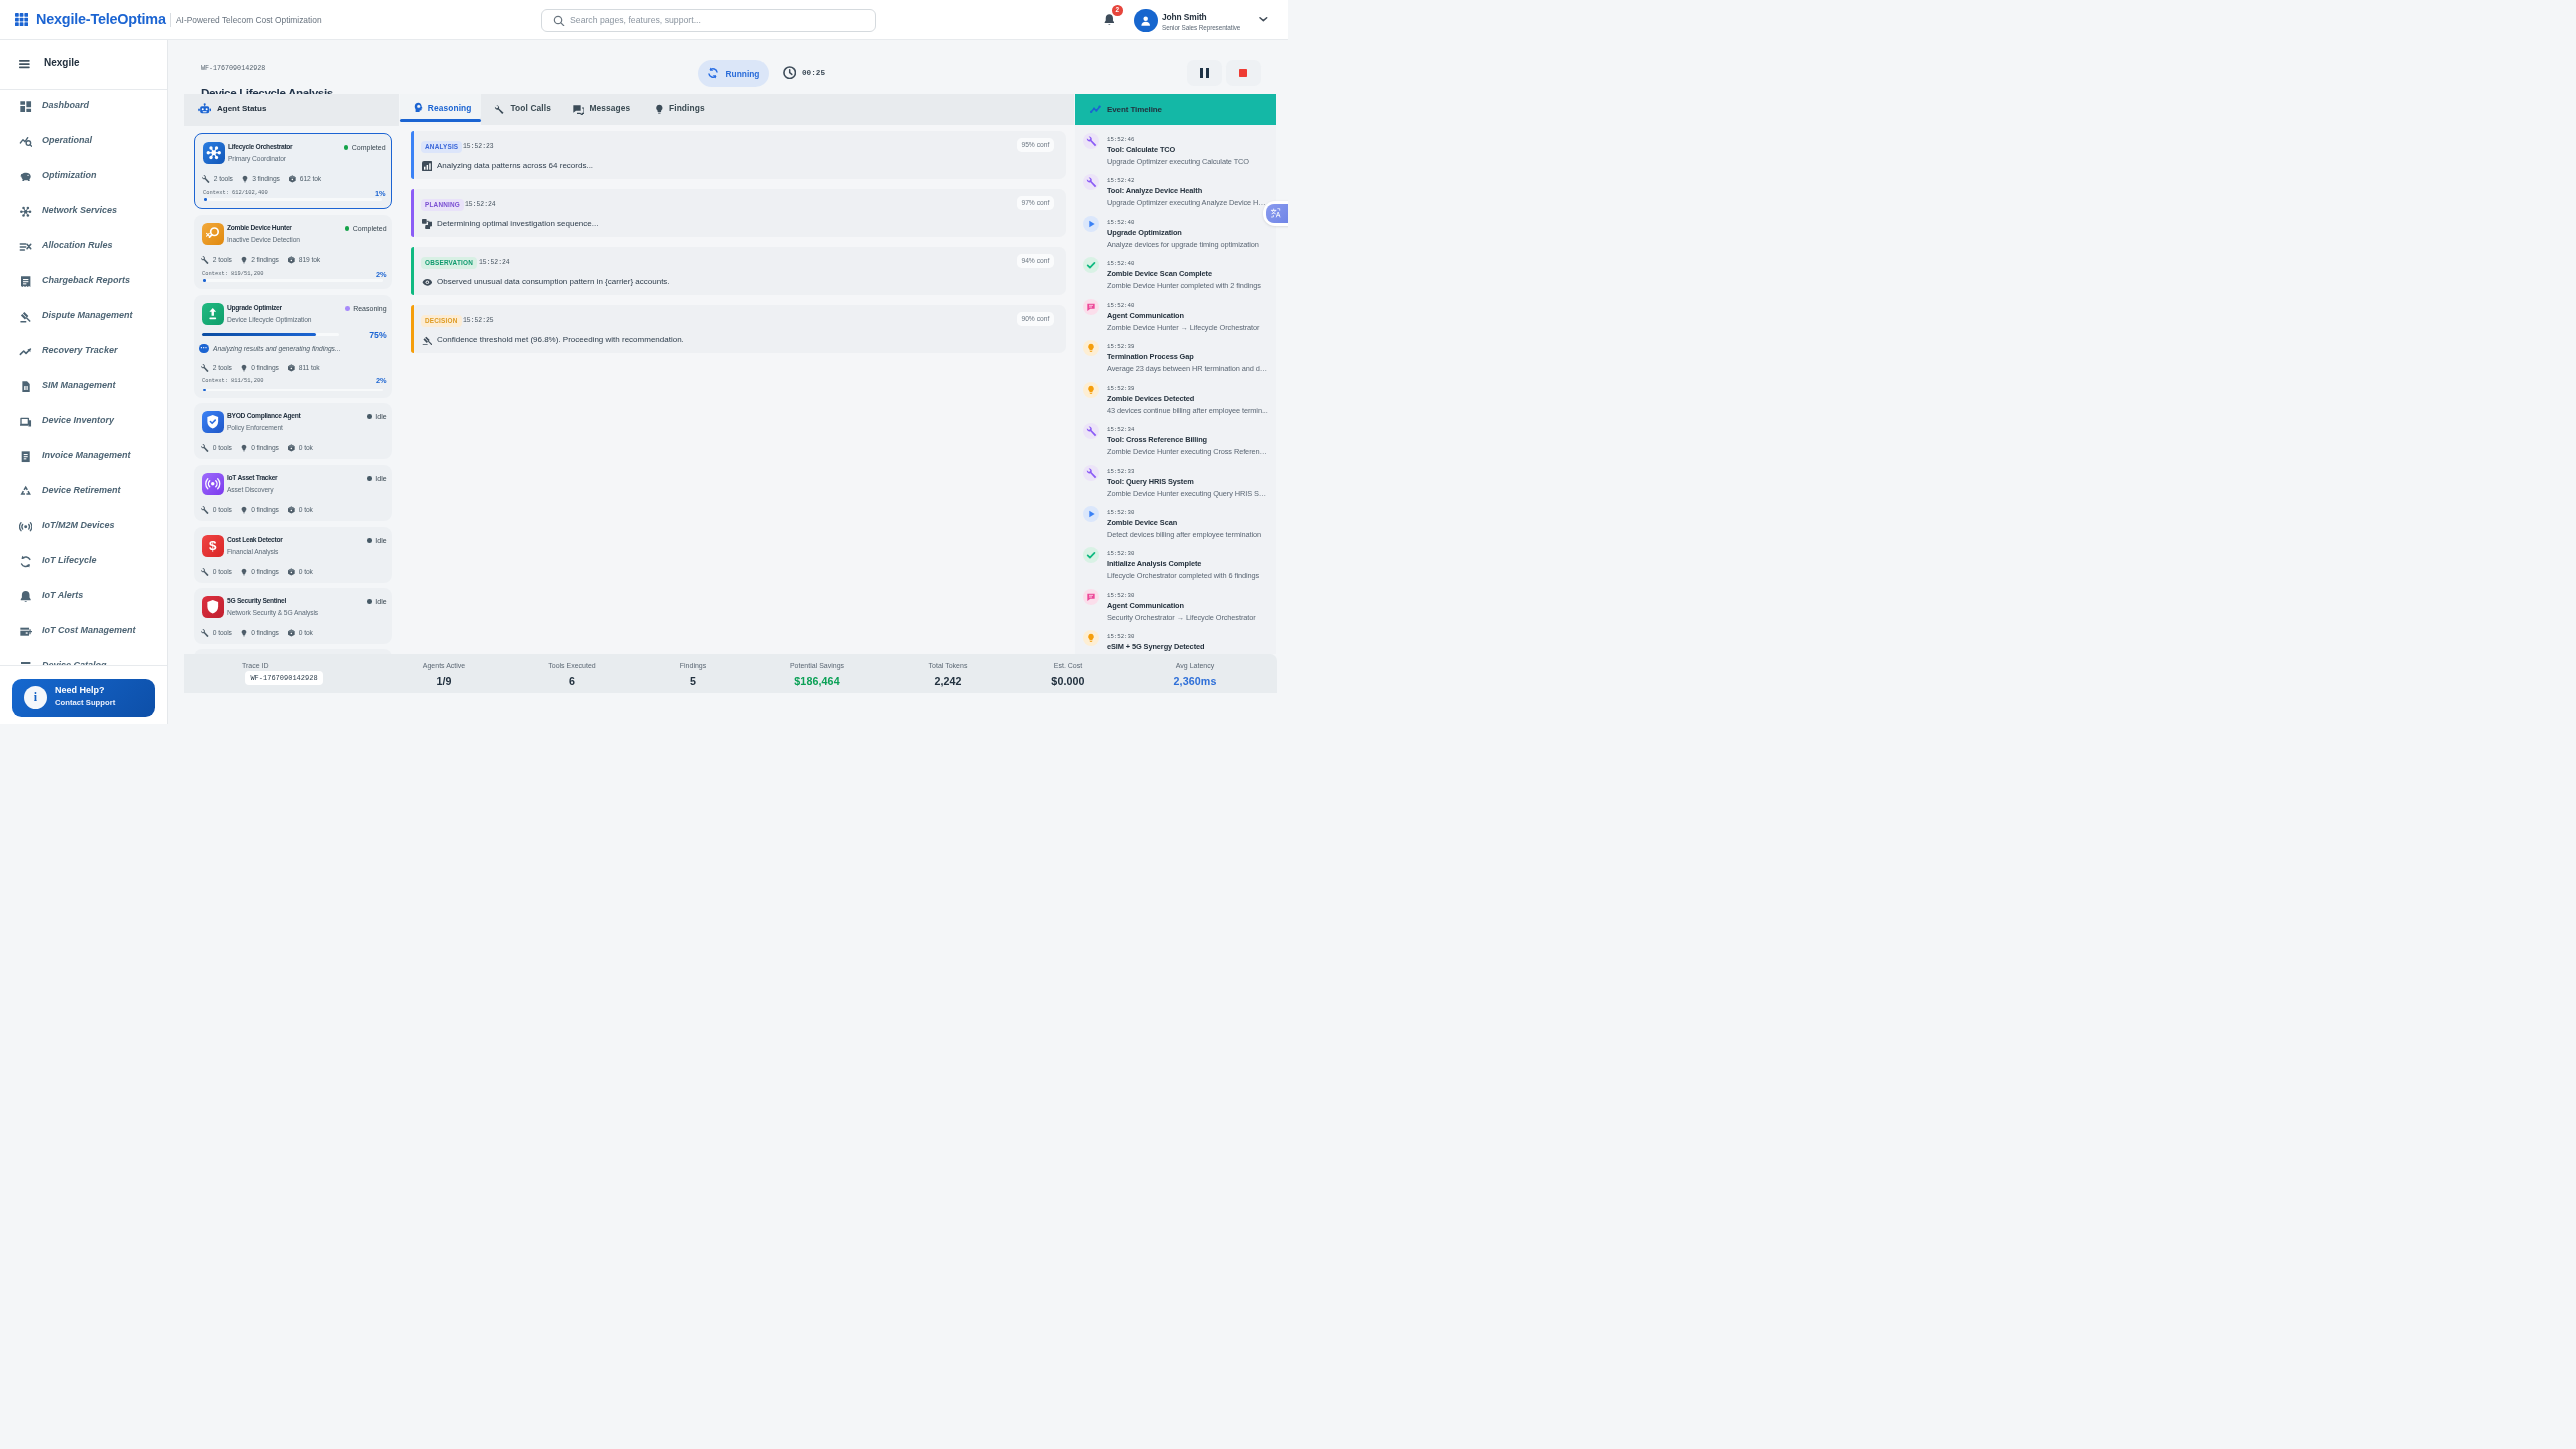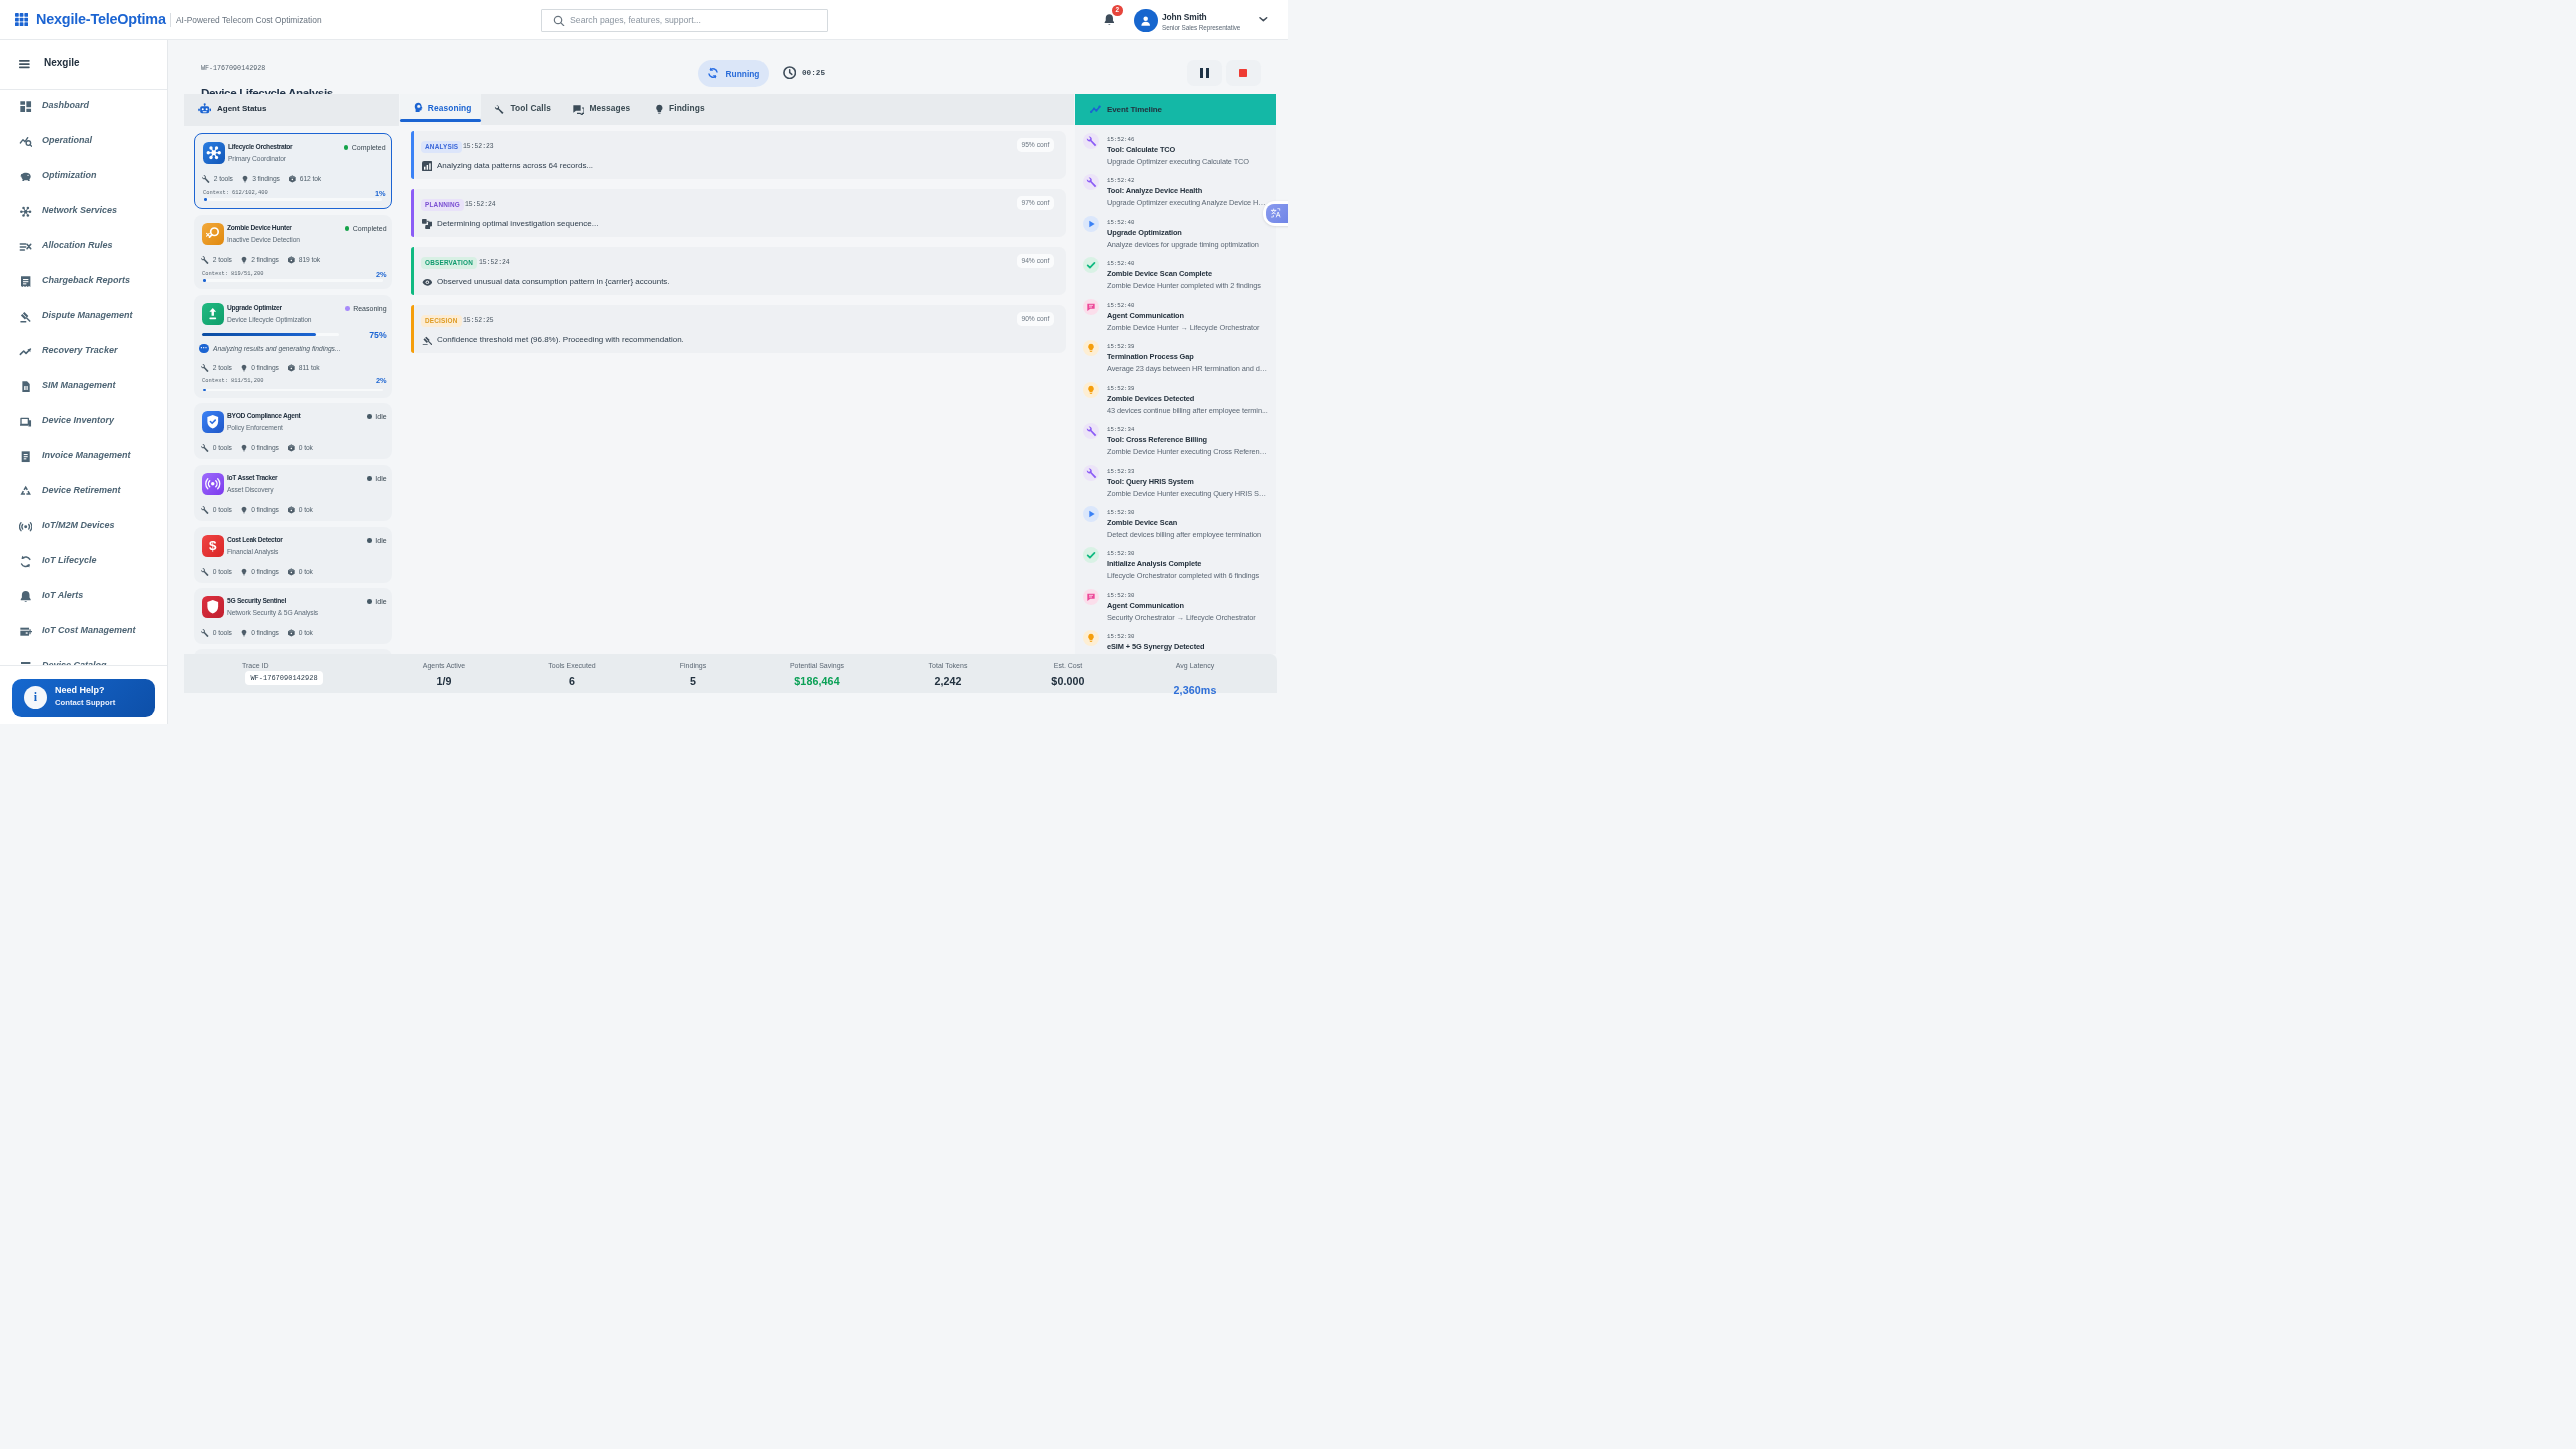--- a/index.html
+++ b/index.html
@@ -5,21 +5,21 @@
 html,body{width:1288px;height:725px;overflow:hidden;}
 body{font-family:"Liberation Sans",sans-serif;background:#f4f6f8;position:relative;}
 .abs{position:absolute;}
 .mono{font-family:"Liberation Mono",monospace;}
 svg{display:block;}
 
 .hdr{position:absolute;left:0;top:0;width:1288px;height:40px;background:#fff;border-bottom:0.7px solid #e7eaed;z-index:30;}
 .logo-txt{position:absolute;left:36px;top:11.4px;font-size:14.4px;font-weight:700;color:#1b64d2;letter-spacing:-0.2px;}
 .hdr-divider{position:absolute;left:170px;top:12.7px;width:0.7px;height:14.8px;background:#d9dde1;}
 .tagline{position:absolute;left:176px;top:14.8px;font-size:8.4px;color:#68737f;}
-.search{position:absolute;left:541px;top:8.7px;width:287px;height:23px;background:#fff;border:1px solid #d5dade;border-radius:1px;}
+.search{position:absolute;left:541px;top:8.7px;width:335px;height:23px;background:#fff;border:1px solid #d5dade;border-radius:6px;}
 .search-ph{position:absolute;left:28px;top:5.4px;font-size:8.7px;color:#8b95a0;}
 .uname{position:absolute;left:1162px;top:11.7px;font-size:8.4px;font-weight:700;letter-spacing:-0.1px;color:#26323f;}
 .urole{position:absolute;left:1162px;top:23.5px;font-size:6.4px;letter-spacing:-0.1px;color:#5d6976;}
 
 .side{position:absolute;left:0;top:40px;width:168px;height:684px;background:#fff;border-right:0.7px solid #e5e8eb;z-index:20;}
 .brand{position:absolute;left:44px;top:17.4px;font-size:10px;font-weight:700;color:#22303e;}
 .side-div{position:absolute;left:0;top:49px;width:167px;height:0.7px;background:#e7eaed;}
 .nav{position:absolute;left:0;top:49px;width:167px;height:577px;overflow:hidden;border-bottom:0.7px solid #e7eaed;}
 .nav-item{position:relative;height:35px;font-style:italic;}
 .nav-item .nico{position:absolute;left:19px;top:10.7px;width:13.4px;height:13.4px;}
@@ -810,21 +810,21 @@
     <div class="bval" style="left:388px;transform:translateX(-50%);">6</div>
     <div class="blbl" style="left:509px;transform:translateX(-50%);">Findings</div>
     <div class="bval" style="left:509px;transform:translateX(-50%);">5</div>
     <div class="blbl" style="left:633px;transform:translateX(-50%);">Potential Savings</div>
     <div class="bval" style="left:633px;transform:translateX(-50%);color:#0ca157;">$186,464</div>
     <div class="blbl" style="left:764px;transform:translateX(-50%);">Total Tokens</div>
     <div class="bval" style="left:764px;transform:translateX(-50%);">2,242</div>
     <div class="blbl" style="left:884px;transform:translateX(-50%);">Est. Cost</div>
     <div class="bval" style="left:884px;transform:translateX(-50%);">$0.000</div>
     <div class="blbl" style="left:1011px;transform:translateX(-50%);">Avg Latency</div>
-    <div class="bval" style="left:1011px;transform:translateX(-50%);color:#2e6fd8;margin-top:9px;">2,360ms</div>
+    <div class="bval" style="left:1011px;transform:translateX(-50%);color:#2e6fd8;">2,360ms</div>
   </div>
 <div class="abs" style="left:1263px;top:201px;width:30px;height:25px;background:#fff;border-radius:12px 0 0 12px;box-shadow:0 0.7px 2.7px rgba(0,0,0,0.12);z-index:40;">
     <div class="abs" style="left:2.7px;top:2.7px;width:27.5px;height:19.5px;background:linear-gradient(135deg,#8a9bee,#6d83e6);border-radius:8px 0 0 8px;">
       <div class="abs" style="left:4.7px;top:4.7px;">
         <svg width="10.7" height="10" viewBox="0 0 16 15" style="">
           <path d="M2 3.5h7M5.5 1.5v2M3 3.5c.5 2.5 2.5 4.5 5 5.2M8 3.5C7.5 6 5.5 8 3 8.7" fill="none" stroke="#fff" stroke-width="1.2" stroke-linecap="round"></path>
           <path d="M9.5 13.5L12.2 6l2.7 7.5M10.4 11h3.7" fill="none" stroke="#fff" stroke-width="1.2" stroke-linecap="round"></path>
           <path d="M11 1h3.5v3M5 10.5v3H1.5" fill="none" stroke="#fff" stroke-width="1.1"></path>
         </svg>
       </div>

